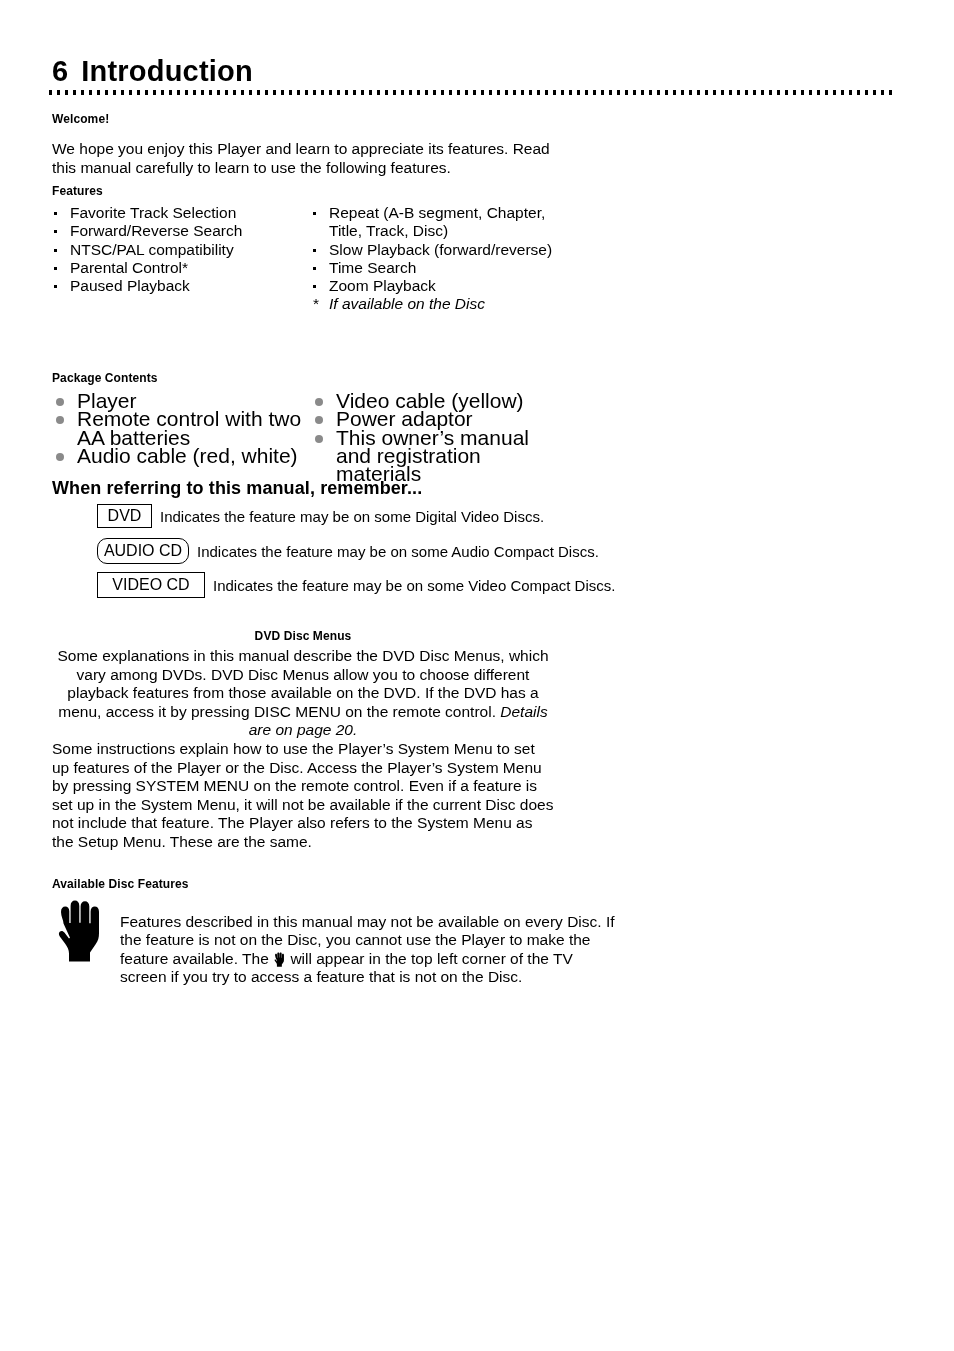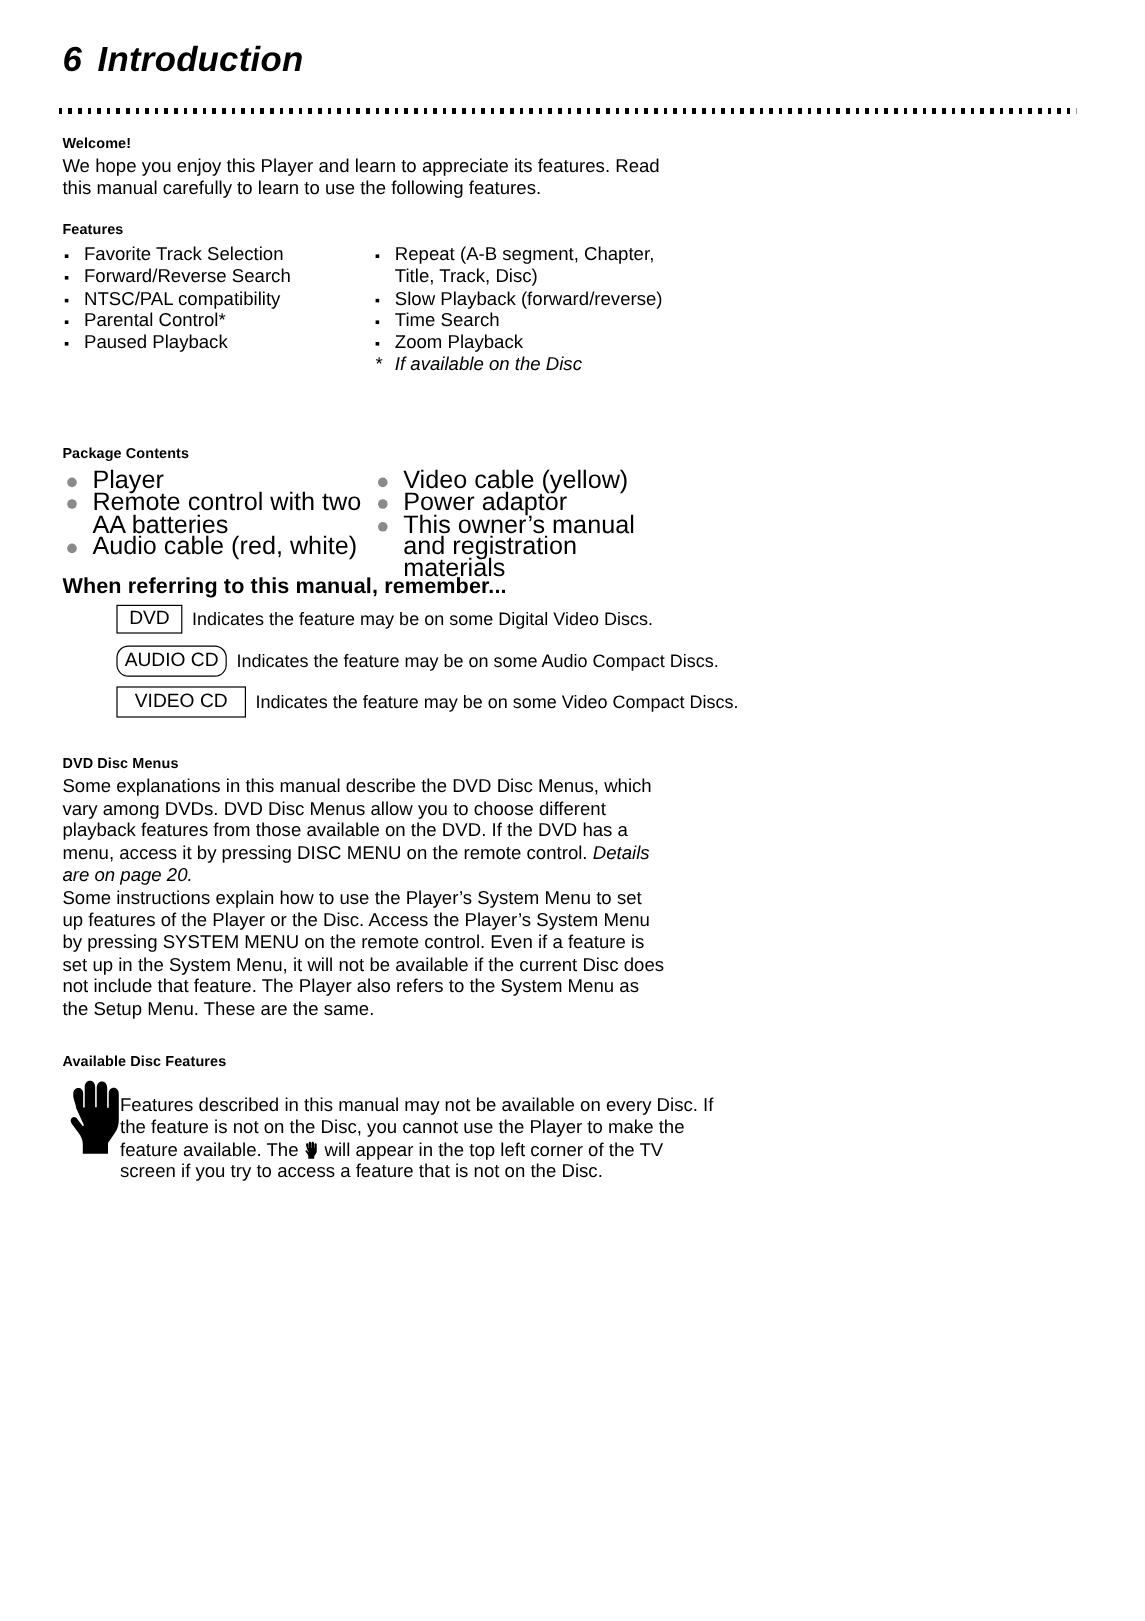--- a/index.html
+++ b/index.html
@@ -20,24 +20,23 @@
     position: absolute;
     left: 0; top: 0;
     width: 954px;
     height: 1351px;
   }
 
   
   .page-header {
     position: absolute;
     left: 52px;
-    top: 34px;
+    top: 55px;
     font-size: 29px;
     font-weight: bold;
-    font-style: italic;
     letter-spacing: 0.2px;
     white-space: nowrap;
   }
   .page-header .pg-num { margin-right: 13px; }
 
   .dotted-rule {
     position: absolute;
     left: 49px;
     top: 90px;
     width: 848px;
@@ -162,21 +161,21 @@
     width: 560px;
   }
   .hand-icon {
     position: absolute;
     left: 5px;
     top: 2px;
     width: 46px;
     height: 64px;
   }
   .hand-para {
-    margin-left: 48px;
+    margin-left: 68px;
     font-size: 15.5px;
     line-height: 18.5px;
     width: 500px;
   }
   .inline-hand {
     display: inline-block;
     width: 11px;
     height: 15px;
     vertical-align: -3px;
     margin: 0 1px;
@@ -187,21 +186,21 @@
 
 <div class="page">
 
   <div class="page-header">
     <span class="pg-num">6</span><span>Introduction</span>
   </div>
   <div class="dotted-rule"></div>
 
   <div class="blk" style="left:52px; top:112px;">
     <h2 class="sec-head">Welcome!</h2>
-    <p class="body-text" style="margin-top:4px;">We hope you enjoy this Player and learn to appreciate its features. Read this manual carefully to learn to use the following features.</p>
+    <p class="body-text" style="margin-top:14px;">We hope you enjoy this Player and learn to appreciate its features. Read this manual carefully to learn to use the following features.</p>
   </div>
 
   <div class="blk" style="left:52px; top:184px;">
     <h2 class="sec-head">Features</h2>
   </div>
   <div class="blk" style="left:52px; top:204px; width:260px;">
     <ul class="dash-list">
       <li><span class="bsq"></span><span>Favorite Track Selection</span></li>
       <li><span class="bsq"></span><span>Forward/Reverse Search</span></li>
       <li><span class="bsq"></span><span>NTSC/PAL compatibility</span></li>
@@ -247,21 +246,21 @@
   </div>
   <div class="legend-row" style="left:52px; top:538px;">
     <span class="legend-box" style="width:92px; height:26px;border-radius:10px;">AUDIO CD</span>
     <span class="legend-text">Indicates the feature may be on some Audio Compact Discs.</span>
   </div>
   <div class="legend-row" style="left:52px; top:572px;">
     <span class="legend-box" style="width:108px; height:26px;">VIDEO CD</span>
     <span class="legend-text">Indicates the feature may be on some Video Compact Discs.</span>
   </div>
 
-  <div class="blk" style="left:52px; top:629px;">
+  <div class="blk" style="left:52px; top:629px;text-align:center;">
     <h2 class="sec-head">DVD Disc Menus</h2>
     <p class="body-text wide" style="margin-top:4px;"><span>Some explanations in this manual describe the DVD Disc Menus, which vary among DVDs. DVD Disc Menus allow you to choose different playback features from those available on the DVD. If the DVD has a menu, access it by pressing DISC MENU on the remote control. </span><i>Details are on page 20.</i></p>
   </div>
 
   <div class="blk" style="left:52px; top:736px;">
     <p class="body-text wide" style="margin-top:4px;">Some instructions explain how to use the Player’s System Menu to set up features of the Player or the Disc. Access the Player’s System Menu by pressing SYSTEM MENU on the remote control. Even if a feature is set up in the System Menu, it will not be available if the current Disc does not include that feature. The Player also refers to the System Menu as the Setup Menu.  These are the same.</p>
   </div>
 
   <div class="blk" style="left:52px; top:877px;">
     <h2 class="sec-head">Available Disc Features</h2>

